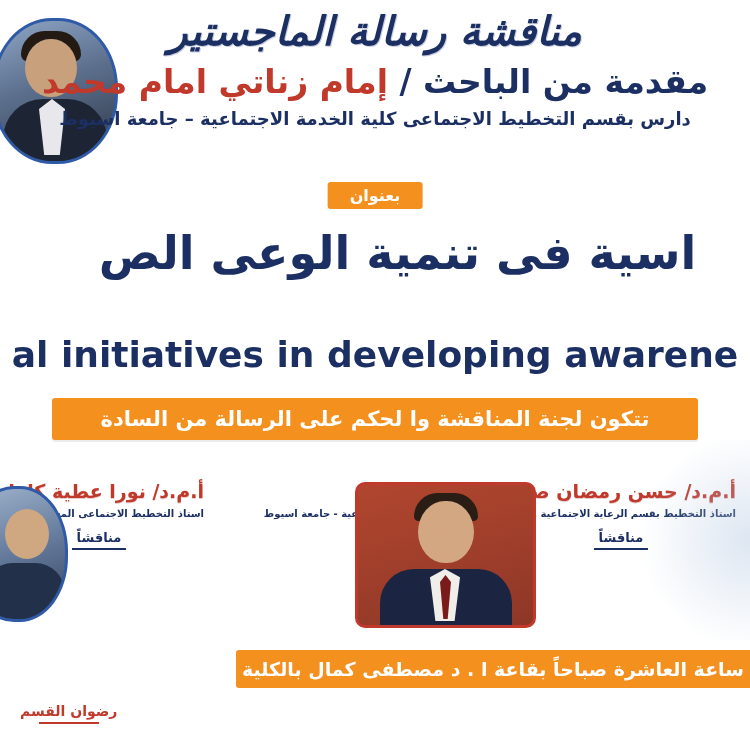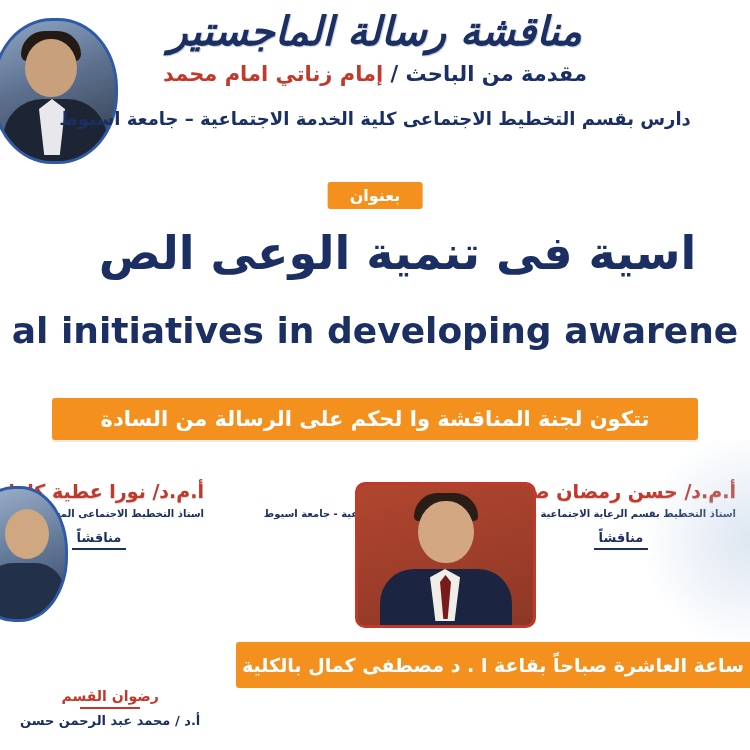--- a/index.html
+++ b/index.html
@@ -31,21 +31,21 @@
     letter-spacing:-1px;
     white-space:nowrap;
     text-shadow:1px 1px 0 #c9cede;
     font-style:italic;
   }
   .subtitle-row{
     position:absolute;
     top:62px;left:0;right:0;
     text-align:center;
     white-space:nowrap;
-    font-size:21px;
+    font-size:33px;
     font-weight:bold;
   }
   .subtitle-row .lbl{color:#1b2f63;}
   .subtitle-row .name{color:#c0392b;}
   .affil{
     position:absolute;
     top:108px;left:0;right:0;
     text-align:center;
     font-size:18px;
     font-weight:bold;
@@ -100,21 +100,21 @@
     text-align:center;
     font-size:46px;
     font-weight:bold;
     color:#1b2f63;
     white-space:nowrap;
     margin-left:45px;
   }
   
   .thesis-en{
     position:absolute;
-    top:310px;left:0;right:0;
+    top:334px;left:0;right:0;
     text-align:center;
     direction:ltr;
     font-size:36px;
     font-weight:bold;
     color:#1b2f63;
     white-space:nowrap;
   }
 
   
   .banner-committee{
@@ -210,21 +210,21 @@
   }
   .photo-left .body{
     position:absolute;left:14px;top:74px;width:82px;height:58px;
     border-radius:30px 30px 0 0;background:#23304a;
   }
 
   
   .banner-venue{
     position:absolute;
     bottom:62px;left:236px;right:0;
-    height:46px;
+    height:38px;
     background:#f4901e;
     border-radius:3px 0 0 3px;
     display:flex;align-items:center;justify-content:center;
     color:#ffffff;font-size:19px;font-weight:bold;
     white-space:nowrap;
   }
 
   
   .dept-head{
     position:absolute;
@@ -308,16 +308,15 @@
       <div class="face"></div>
     </div>
   </div>
 
   <div class="corner-tint"></div>
 
   <div class="banner-venue">ساعة العاشرة صباحاً بقاعة ا . د مصطفى كمال بالكلية</div>
 
   <div class="dept-head">
     <div class="dh-title">رضوان القسم</div>
-    <div class="dh-name">أ.د / محمد عبد الرحمن حسن</div>
   </div>
 
 </div>
 
 </body></html>

